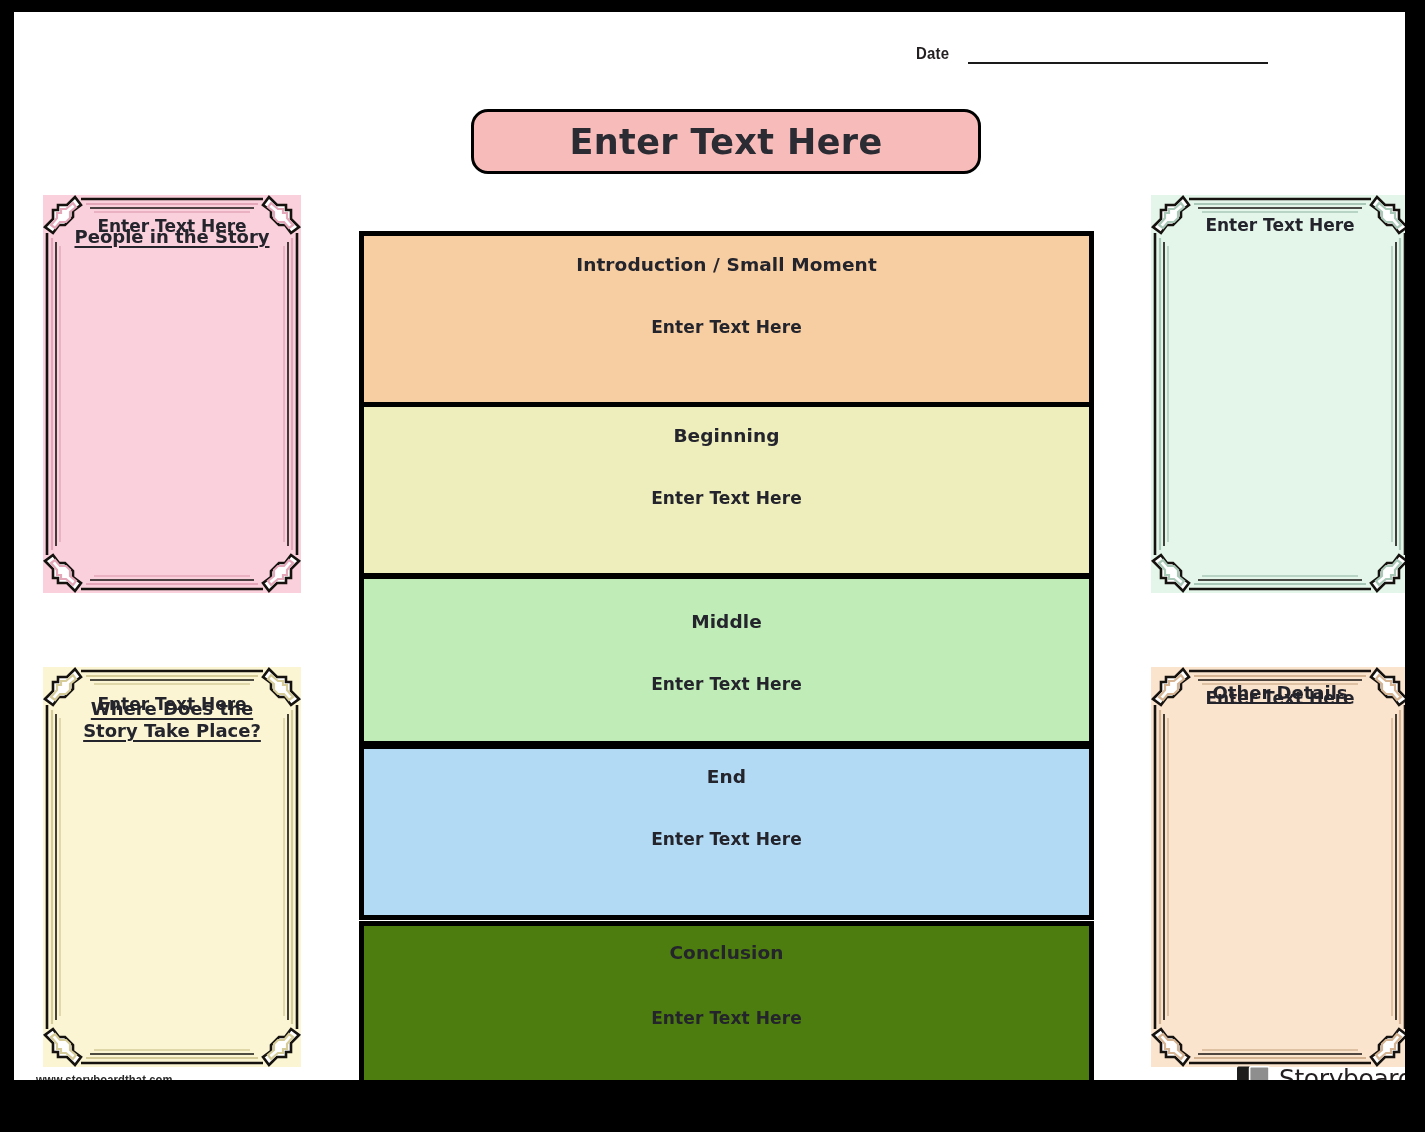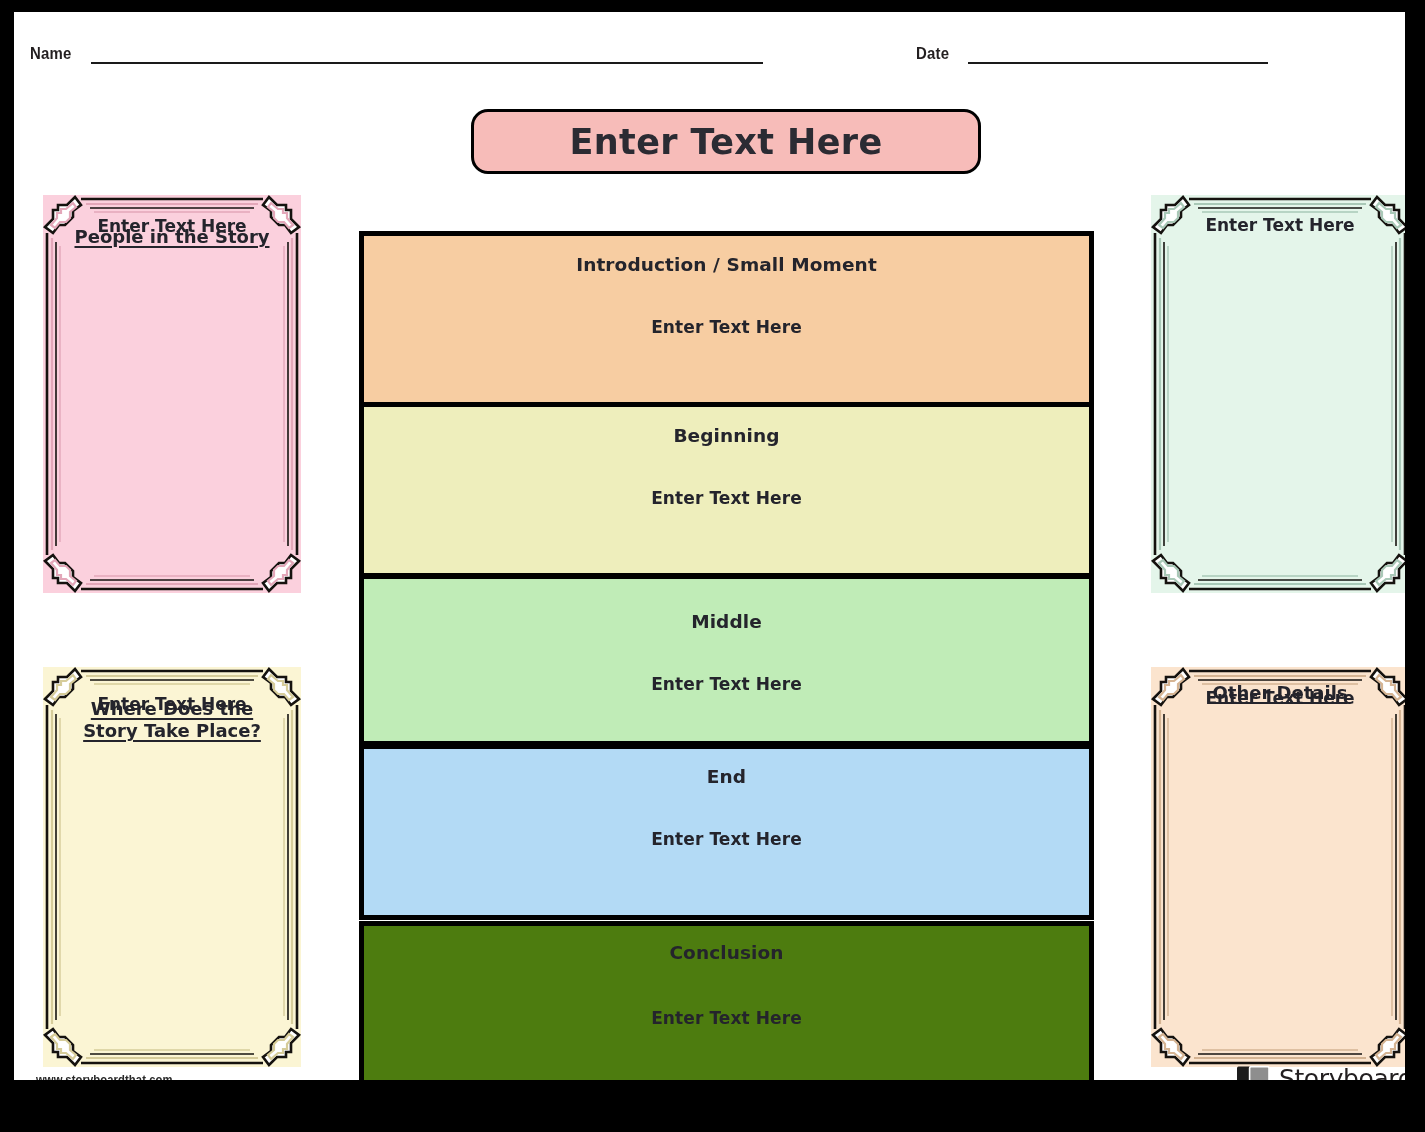--- a/index.html
+++ b/index.html
@@ -124,24 +124,20 @@
     font-family:"DejaVu Sans",sans-serif;
     white-space:nowrap;
   }
   .brand-text .b1{color:#231f20;}
 </style>
 </head>
 <body>
 
 <div class="page">
 
-  <div class="hdr-field" id="name-field">
-    <span class="hdr-label">Name</span>
-    <span class="hdr-rule"></span>
-  </div>
   <div class="hdr-field" id="date-field">
     <span class="hdr-label">Date</span>
     <span class="hdr-rule"></span>
   </div>
 
   <div class="title-banner" style="background: rgb(247, 188, 185);">
     <span>Enter Text Here</span>
   </div>
 
   <div class="center-col">

